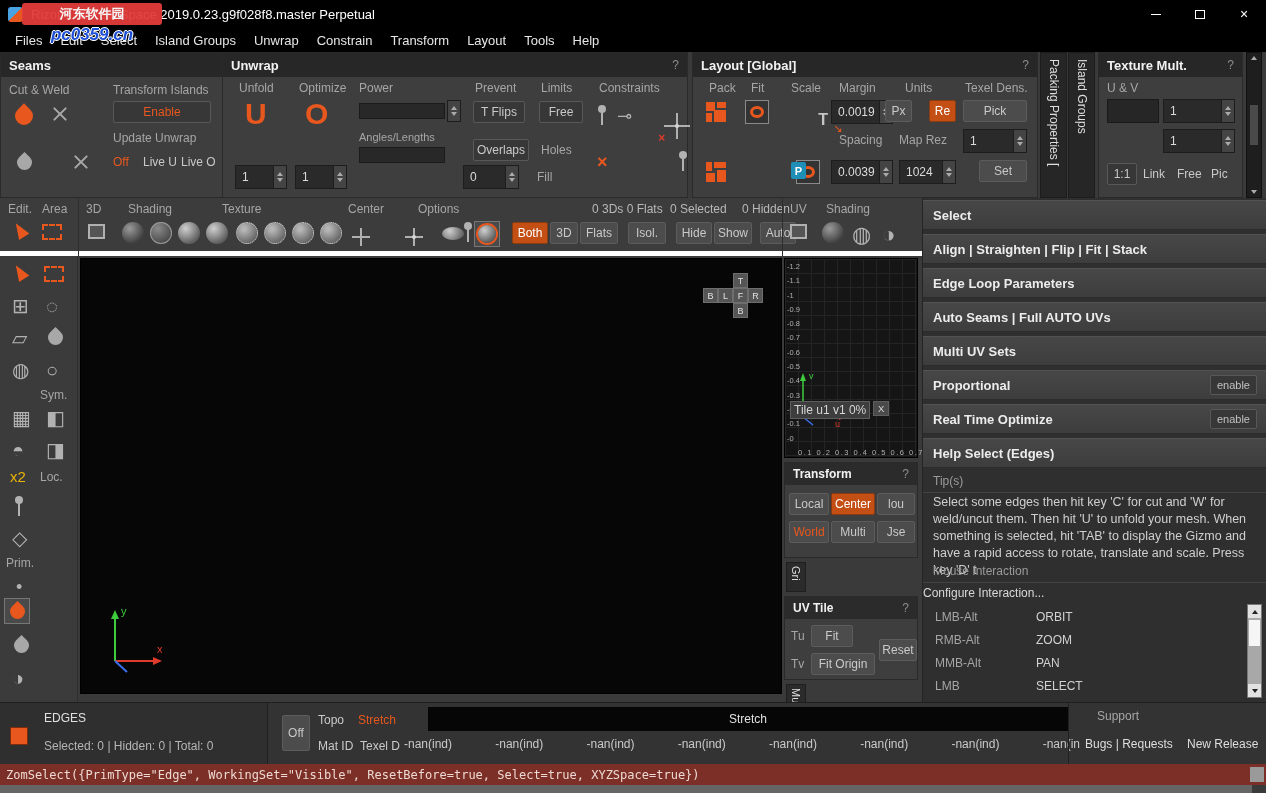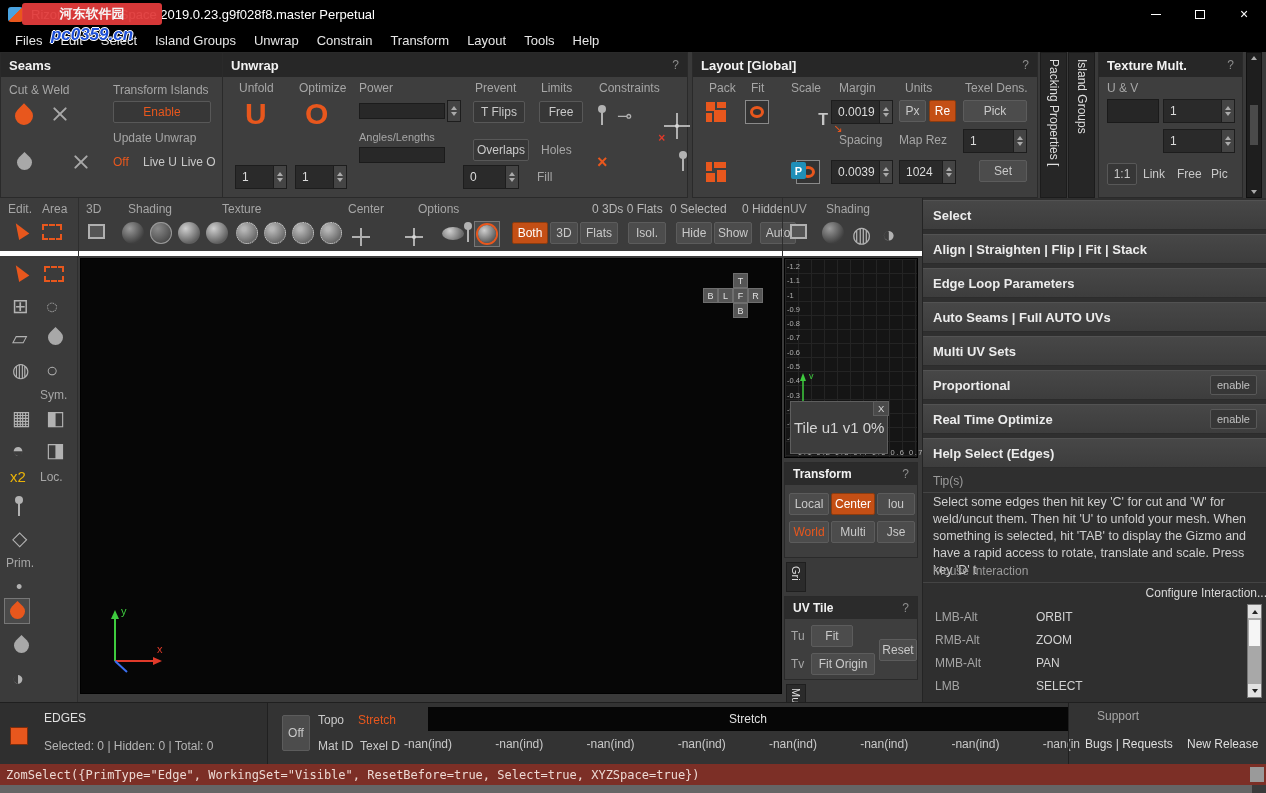--- a/index.html
+++ b/index.html
@@ -88,35 +88,35 @@
   .scaleT{position:relative;display:inline-block;width:20px;height:22px;color:#c6c6c6;font-weight:bold;font-size:16px}
   .scaleT .se{position:absolute;right:-4px;bottom:-2px;font-size:11px;color:var(--accent);font-weight:normal}
   .scaleP{display:inline-flex;align-items:center;justify-content:center;width:15px;height:17px;background:#1f8fb8;color:#fff;font-size:11px;font-weight:bold;border-radius:2px}
   .xglyph{color:var(--accent);font-size:18px;font-weight:bold;line-height:1}
   
   .rightpanel{background:#2f2f2f;border-left:1px solid #242424}
   .sect{position:absolute;left:0;width:344px;height:30px;background:linear-gradient(#474747,#3d3d3d);border-top:1px solid #525252;border-bottom:1px solid #2c2c2c;display:flex;align-items:center;padding:0 10px;font-weight:bold;font-size:13px;color:#ececec}
   .enbtn{margin-left:auto;height:20px;font-size:11px;font-weight:normal;color:#c0c0c0}
   .subhead{position:absolute;left:0;width:344px;color:#9b9b9b;font-size:12px;padding:2px 10px 4px;border-bottom:1px solid #444}
   .tiptext{position:absolute;left:10px;width:322px;color:#cfcfcf;font-size:12.5px;line-height:17px}
-  .cfg{position:absolute;left:0;width:344px;text-align:right;color:#d8d8d8;font-size:12px}
+  .cfg{position:absolute;left:0;width:344px;text-align:left;color:#d8d8d8;font-size:12px}
   .bkey{position:absolute;left:12px;color:#a5a5a5}
   .bact{position:absolute;left:113px;color:#d2d2d2}
   .sb{position:absolute;width:15px;background:#a8a8a8;border:1px solid #777;display:flex;flex-direction:column;align-items:center}
   .sb .bx{width:13px;height:13px;background:#e2e2e2;display:flex;align-items:center;justify-content:center;flex:none}
   .sb .thumb{width:11px;height:26px;background:#f5f5f5;margin-top:2px}
   .sb .bx.bot{margin-top:auto}
   
   .viewport{background:#060606;border:1px solid #000}
   .cc{position:absolute;width:15px;height:15px;background:rgba(92,92,92,.92);border:1px solid #6e6e6e;color:#e0e0e0;font-size:9px;display:flex;align-items:center;justify-content:center}
   
   .uvgrid{background-color:#151515;border:1px solid #000;background-image:linear-gradient(to right,#242424 1px,transparent 1px),linear-gradient(to bottom,#242424 1px,transparent 1px);background-size:13px 14px}
   .yticks{position:absolute;left:2px;top:1px;font-size:7.5px;line-height:14.3px;color:#b0b0b0;white-space:pre}
   .xticks{position:absolute;left:13px;bottom:0;font-size:7.5px;letter-spacing:1.5px;color:#b0b0b0;white-space:pre}
-  .tilechip{position:absolute;background:#3d3d3d;border:1px solid #5e5e5e;color:#d5d5d5;font-size:15px;padding:17px 3px;z-index:2}
+  .tilechip{position:absolute;background:#3d3d3d;border:1px solid #5e5e5e;color:#d5d5d5;font-size:12px;padding:1px 3px;z-index:2}
   .tilex{position:absolute;background:#4a4a4a;border:1px solid #5e5e5e;color:#d5d5d5;font-size:9.5px;padding:1px 4px;z-index:2}
   
   .bottombar{background:#333;border-top:1px solid #1f1f1f}
   .edgesbox{position:absolute;left:0;top:0;width:268px;height:62px;background:#2f2f2f;border-right:1px solid #202020}
   .swatch{position:absolute;left:10px;top:24px;width:18px;height:18px;background:var(--accent);border:1px solid #7e2d0c}
   .stretchbar{position:absolute;left:428px;top:4px;width:640px;height:24px;background:#060606;display:flex;align-items:center;justify-content:center;color:#e0e0e0}
   .nanrow{position:absolute;left:404px;top:34px;width:676px;display:flex;justify-content:space-between;color:#c9c9c9}
   .supportbox{position:absolute;left:1068px;top:0;width:198px;height:62px;border-left:1px solid #202020}
   .statusbar{background:var(--status-bg);color:#ecd9d3;font-family:"DejaVu Sans Mono",monospace;font-size:12px;display:flex;align-items:center;padding-left:6px;white-space:nowrap;overflow:hidden}
   .scorner{position:absolute;right:2px;top:3px;width:14px;height:15px;background:#9a9a9a}
@@ -267,21 +267,21 @@
       </span>
       <span class="a fiticon" style="left:52px;top:23px"></span>
       <span class="a scaleT" style="left:98px;top:24px"><span>T</span><span class="se">↘</span></span>
       <div class="a stepper" style="left:138px;top:23px;width:62px">
         <span class="val">0.0019</span>
           <span class="arr">
             <i class="ua"></i>
             <i class="da"></i>
           </span>
       </div>
-      <button class="a btn" style="left:206px;top:23px;width:27px">Px</button>
+      <button class="a btn" style="left:192px;top:23px;width:27px">Px</button>
       <button class="a btn sel" style="left:236px;top:23px;width:27px">Re</button>
       <button class="a btn" style="left:270px;top:23px;width:64px">Pick</button>
 
       <span class="a lbl" style="left:146px;top:56px">Spacing</span>
       <span class="a lbl" style="left:206px;top:56px">Map Rez</span>
       <div class="a stepper" style="left:270px;top:52px;width:64px">
         <span class="val">1</span>
           <span class="arr">
             <i class="ua"></i>
             <i class="da"></i>

